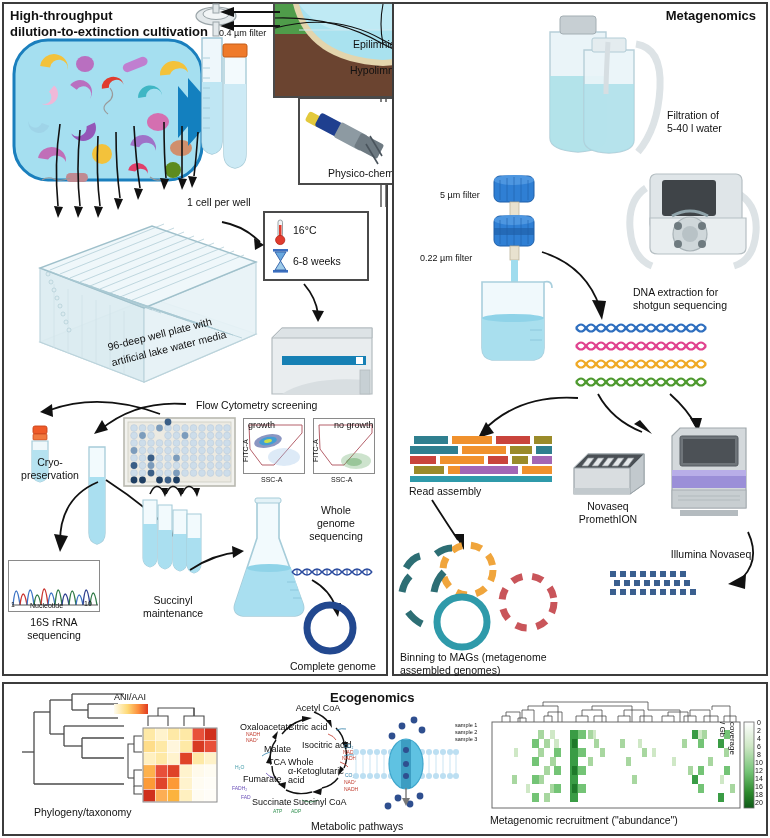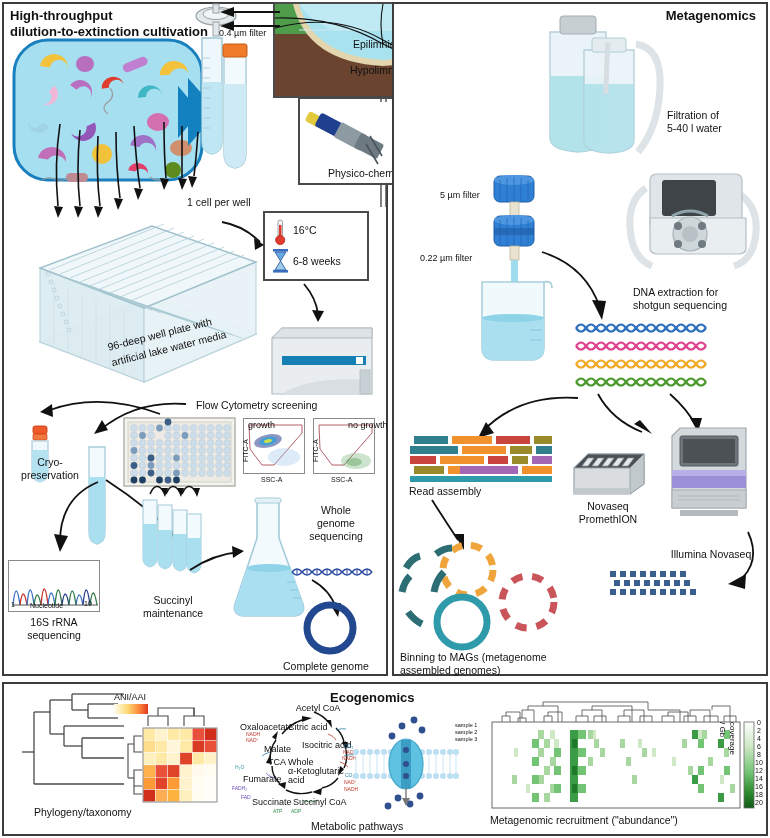--- a/index.html
+++ b/index.html
@@ -354,21 +354,21 @@
   <div class="lbl xs rot" style="left:242px; top:462px; transform:rotate(-90deg);">FITC-A</div>
   <div class="lbl xs" style="left:261px; top:476px;">SSC-A</div>
 
   <div class="white-box" style="left:313px; top:418px; width:62px; height:56px;">
     <svg style="left:0; top:0; width:62px; height:56px;" viewBox="0 0 62 56">
       <path d="M5 6 L58 6 L58 14 L30 46 L18 46 L6 30 Z" fill="none" stroke="#b5606a" stroke-width="1"></path>
       <ellipse cx="42" cy="42" rx="15" ry="8" fill="#6fae6f" opacity="0.35"></ellipse>
       <ellipse cx="40" cy="43" rx="8" ry="4" fill="#4e9a4e" opacity="0.4"></ellipse>
     </svg>
   </div>
-  <div class="lbl sm" style="left:316px; top:420px;padding-left:32px;">no growth</div>
+  <div class="lbl sm" style="left:302px; top:420px;padding-left:32px;">no growth</div>
   <div class="lbl xs rot" style="left:312px; top:462px; transform:rotate(-90deg);">FITC-A</div>
   <div class="lbl xs" style="left:331px; top:476px;">SSC-A</div>
 
   <svg style="left:24px; top:396px; width:140px; height:34px;" viewBox="0 0 140 34">
     <path d="M136 18 q-60 -22 -110 -4" fill="none" stroke="#111" stroke-width="1.8"></path>
     <path d="M28 8 l-12 8 l13 5 z" fill="#111"></path>
   </svg>
   <svg style="left:80px; top:400px; width:110px; height:42px;" viewBox="0 0 110 42">
     <path d="M106 4 q-50 -4 -86 26" fill="none" stroke="#111" stroke-width="1.8"></path>
     <path d="M22 20 l-8 14 l14 -4 z" fill="#111"></path>
@@ -489,21 +489,21 @@
 sequencing</div>
 
   <svg style="left:310px; top:578px; width:40px; height:40px;" viewBox="0 0 40 40">
     <path d="M2 2 q18 10 24 28" fill="none" stroke="#111" stroke-width="1.8"></path>
     <path d="M20 26 l8 13 l3 -14 z" fill="#111"></path>
   </svg>
 
   <svg style="left:300px; top:598px; width:60px; height:60px;" viewBox="0 0 60 60">
     <circle cx="30" cy="30" r="23" fill="none" stroke="#22488f" stroke-width="7"></circle>
   </svg>
-  <div class="lbl" style="left:283px; top:660px;">Complete genome</div>
+  <div class="lbl" style="left:290px; top:660px;">Complete genome</div>
 
   <div class="sub-box" style="left:273px; top:2px; width:220px; height:96px; border-width:2px;"></div>
   <svg style="left:275px; top:4px; width:216px; height:92px;" viewBox="0 0 216 92">
     <rect x="0" y="0" width="216" height="30" fill="#4f9c4a"></rect>
     <rect x="0" y="30" width="216" height="62" fill="#6b4430"></rect>
     <path d="M18 0 q14 58 90 62 q76 -4 90 -62 Z" fill="#e3d5ad"></path>
     <path d="M24 0 q14 52 84 56 q70 -4 84 -56 Z" fill="#a9e2ef"></path>
     <path d="M24 0 q14 20 36 26 h96 q22 -6 36 -26 Z" fill="#bfeaf4"></path>
     <line x1="24" y1="26" x2="192" y2="26" stroke="#cfe8f0" stroke-width="1"></line>
   </svg>

